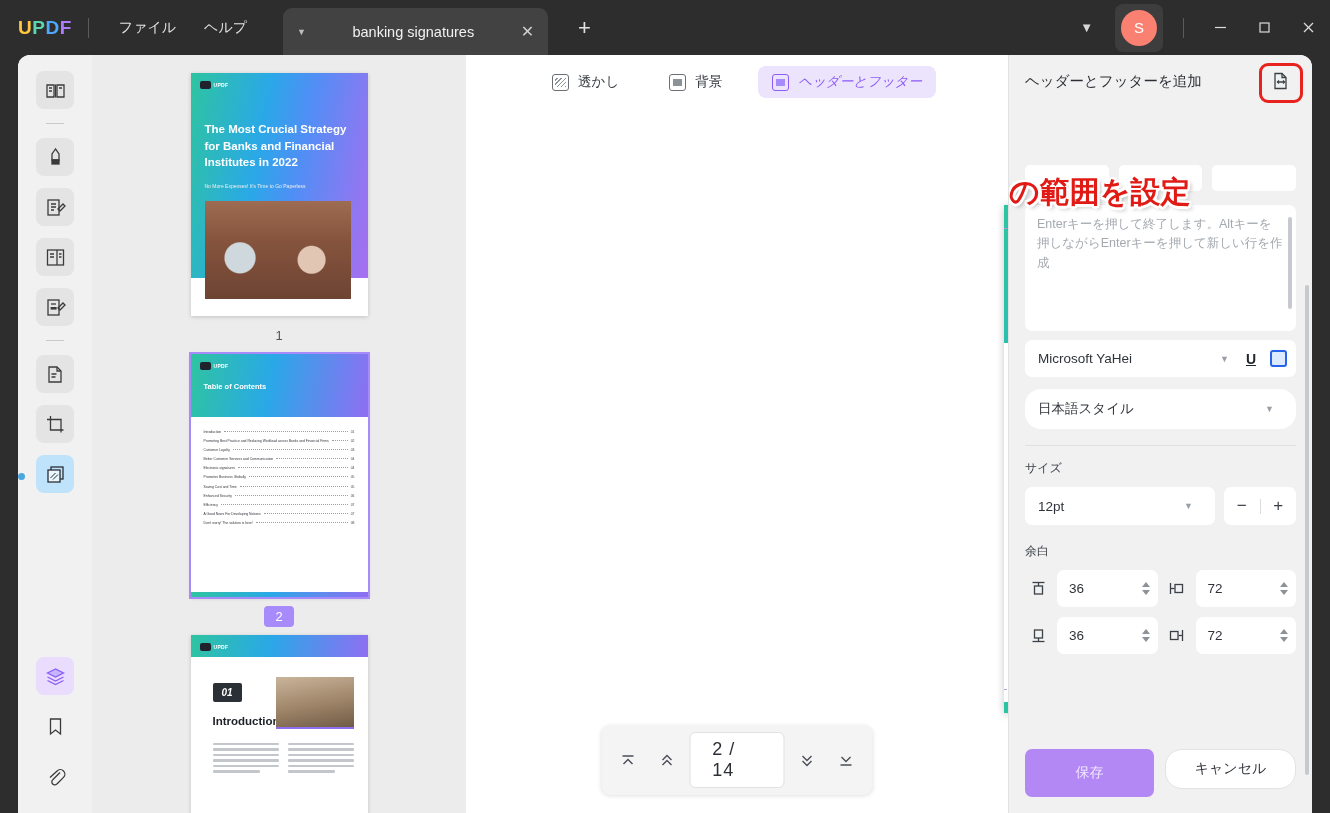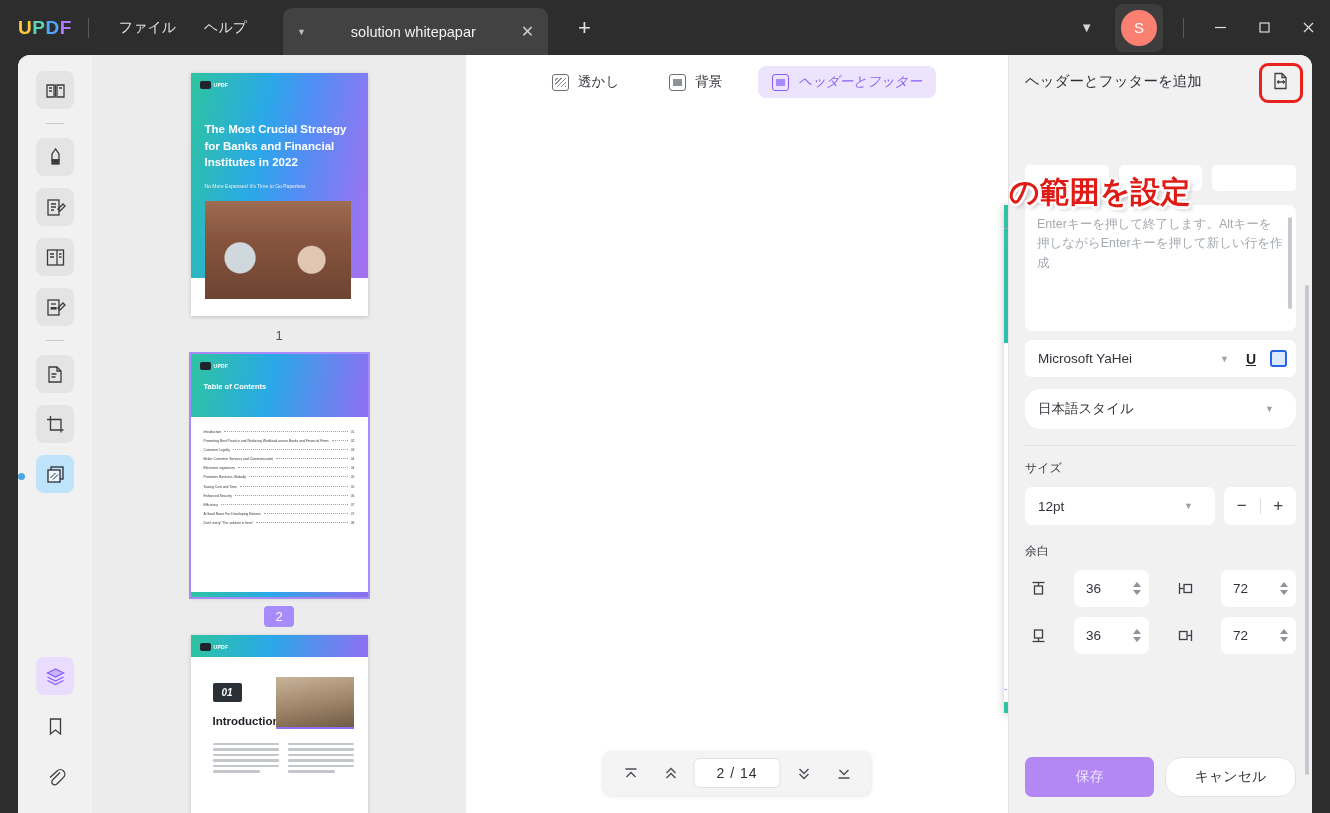--- a/index.html
+++ b/index.html
@@ -195,21 +195,21 @@
     position: absolute; left: 50%; transform: translateX(-50%); bottom: 18px;
     background: #f4f4f5; border-radius: 9px; padding: 7px 10px;
     display: flex; align-items: center; gap: 6px; box-shadow: 0 1px 4px rgba(0,0,0,.12);
   }
   .pn-btn {
     width: 34px; height: 30px; display: flex; align-items: center; justify-content: center;
     color: #4a4f55; cursor: pointer; border-radius: 5px;
   }
   .pn-field {
     background: #fff; border: 1px solid #e0e0e2; border-radius: 6px; padding: 6px 22px;
-    font-size: 14px; color: #2c3036; letter-spacing: 1px;
+    font-size: 18px; color: #2c3036; letter-spacing: 1px;
   }
 
   
   .rightpanel {
     width: 304px; background: #f1f1f1; position: relative; flex: none;
     border-left: 1px solid #e2e2e2; padding: 0 16px; overflow: hidden;
   }
   .rp-head { display: flex; align-items: center; height: 52px; }
   .rp-title { font-size: 14.5px; color: #2c3036; }
   .rp-head-btn {
@@ -279,21 +279,21 @@
   .stepper {
     width: 72px; height: 38px; background: #fff; border-radius: 7px; display: flex;
     align-items: center; justify-content: center;
   }
   .step-b {
     flex: 1; display: flex; align-items: center; justify-content: center; font-size: 17px;
     color: #3a3f46; cursor: pointer;
   }
   .step-div { width: 1px; height: 15px; background: #dcdcdc; }
   .margins { margin-top: 10px; }
-  .mrow { display: flex; align-items: center; gap: 23px; margin-bottom: 10px; }
+  .mrow { display: flex; align-items: center; gap: 6px; margin-bottom: 10px; }
   .micon {
     width: 26px; height: 26px; display: flex; align-items: center; justify-content: center;
     color: #3b4046; flex: none;
   }
   .mfield {
     flex: 1; height: 37px; background: #fff; border-radius: 7px; display: flex;
     align-items: center; padding: 0 8px 0 12px;
   }
   .mfield .val { flex: 1; font-size: 13.5px; color: #2f3339; }
   .spin { display: flex; flex-direction: column; gap: 3px; cursor: pointer; }
@@ -304,21 +304,21 @@
   .spin .up { border-bottom: 5px solid #8d9299; }
   .spin .dn { border-top: 5px solid #8d9299; }
   .rp-scroll {
     position: absolute; right: 3px; top: 230px; width: 4px; height: 490px;
     background: #c6cad0; border-radius: 2px;
   }
   .footer {
     position: absolute; left: 16px; right: 16px; bottom: 16px; display: flex; gap: 11px;
   }
   .btn-save {
-    flex: 1; height: 40px; background: #b388f5; color: #f0e6ff; border-radius: 7px;
+    flex: 1; height: 48px; background: #b388f5; color: #f0e6ff; border-radius: 7px;
     display: flex; align-items: center; justify-content: center; font-size: 14px; cursor: pointer;
   }
   .btn-cancel {
     flex: 1; height: 40px; background: #fff; color: #2f3339; border: 1px solid #e3e3e3;
     border-radius: 17px; display: flex; align-items: center; justify-content: center;
     font-size: 14px; cursor: pointer;
   }
 </style>
 </head>
 <body>
@@ -326,21 +326,21 @@
 <div class="app">
 
   <div class="titlebar">
     <div class="logo"><span class="u">U</span><span class="p">P</span><span class="d">D</span><span class="f">F</span></div>
     <div class="tb-div"></div>
     <div class="tb-menu">ファイル</div>
     <div class="tb-menu">ヘルプ</div>
 
     <div class="tab">
       <span class="tab-caret">▼</span>
-      <span class="tab-title">solution whitepapar</span>
+      <span class="tab-title">banking signatures</span>
       <span class="tab-close">✕</span>
     </div>
     <div class="tab-new">+</div>
 
     <div class="tb-right">
       <div class="chev-down">▼</div>
       <div class="avatar-wrap">
         <div class="avatar">S</div>
       </div>
       <div class="tb-div2"></div>

